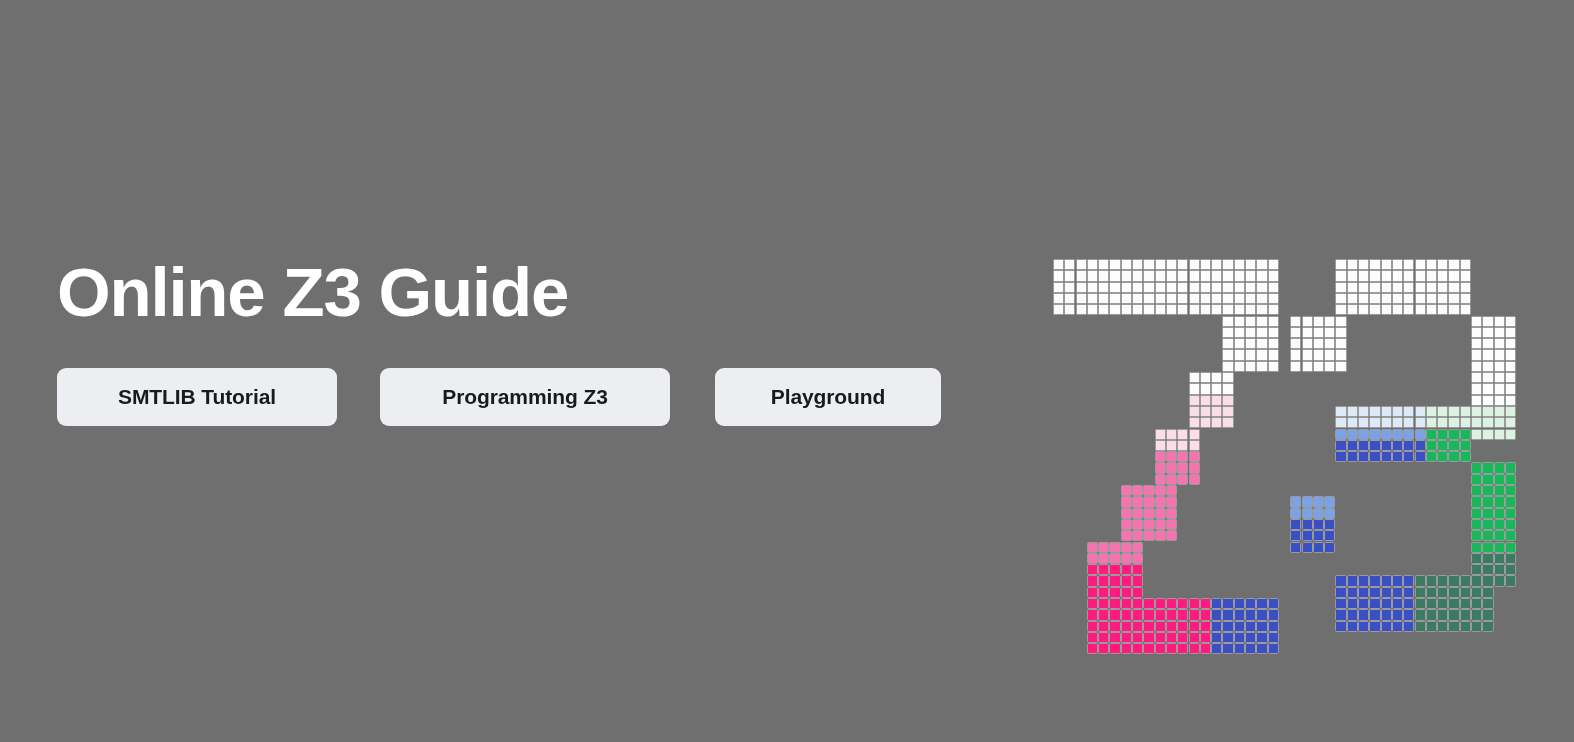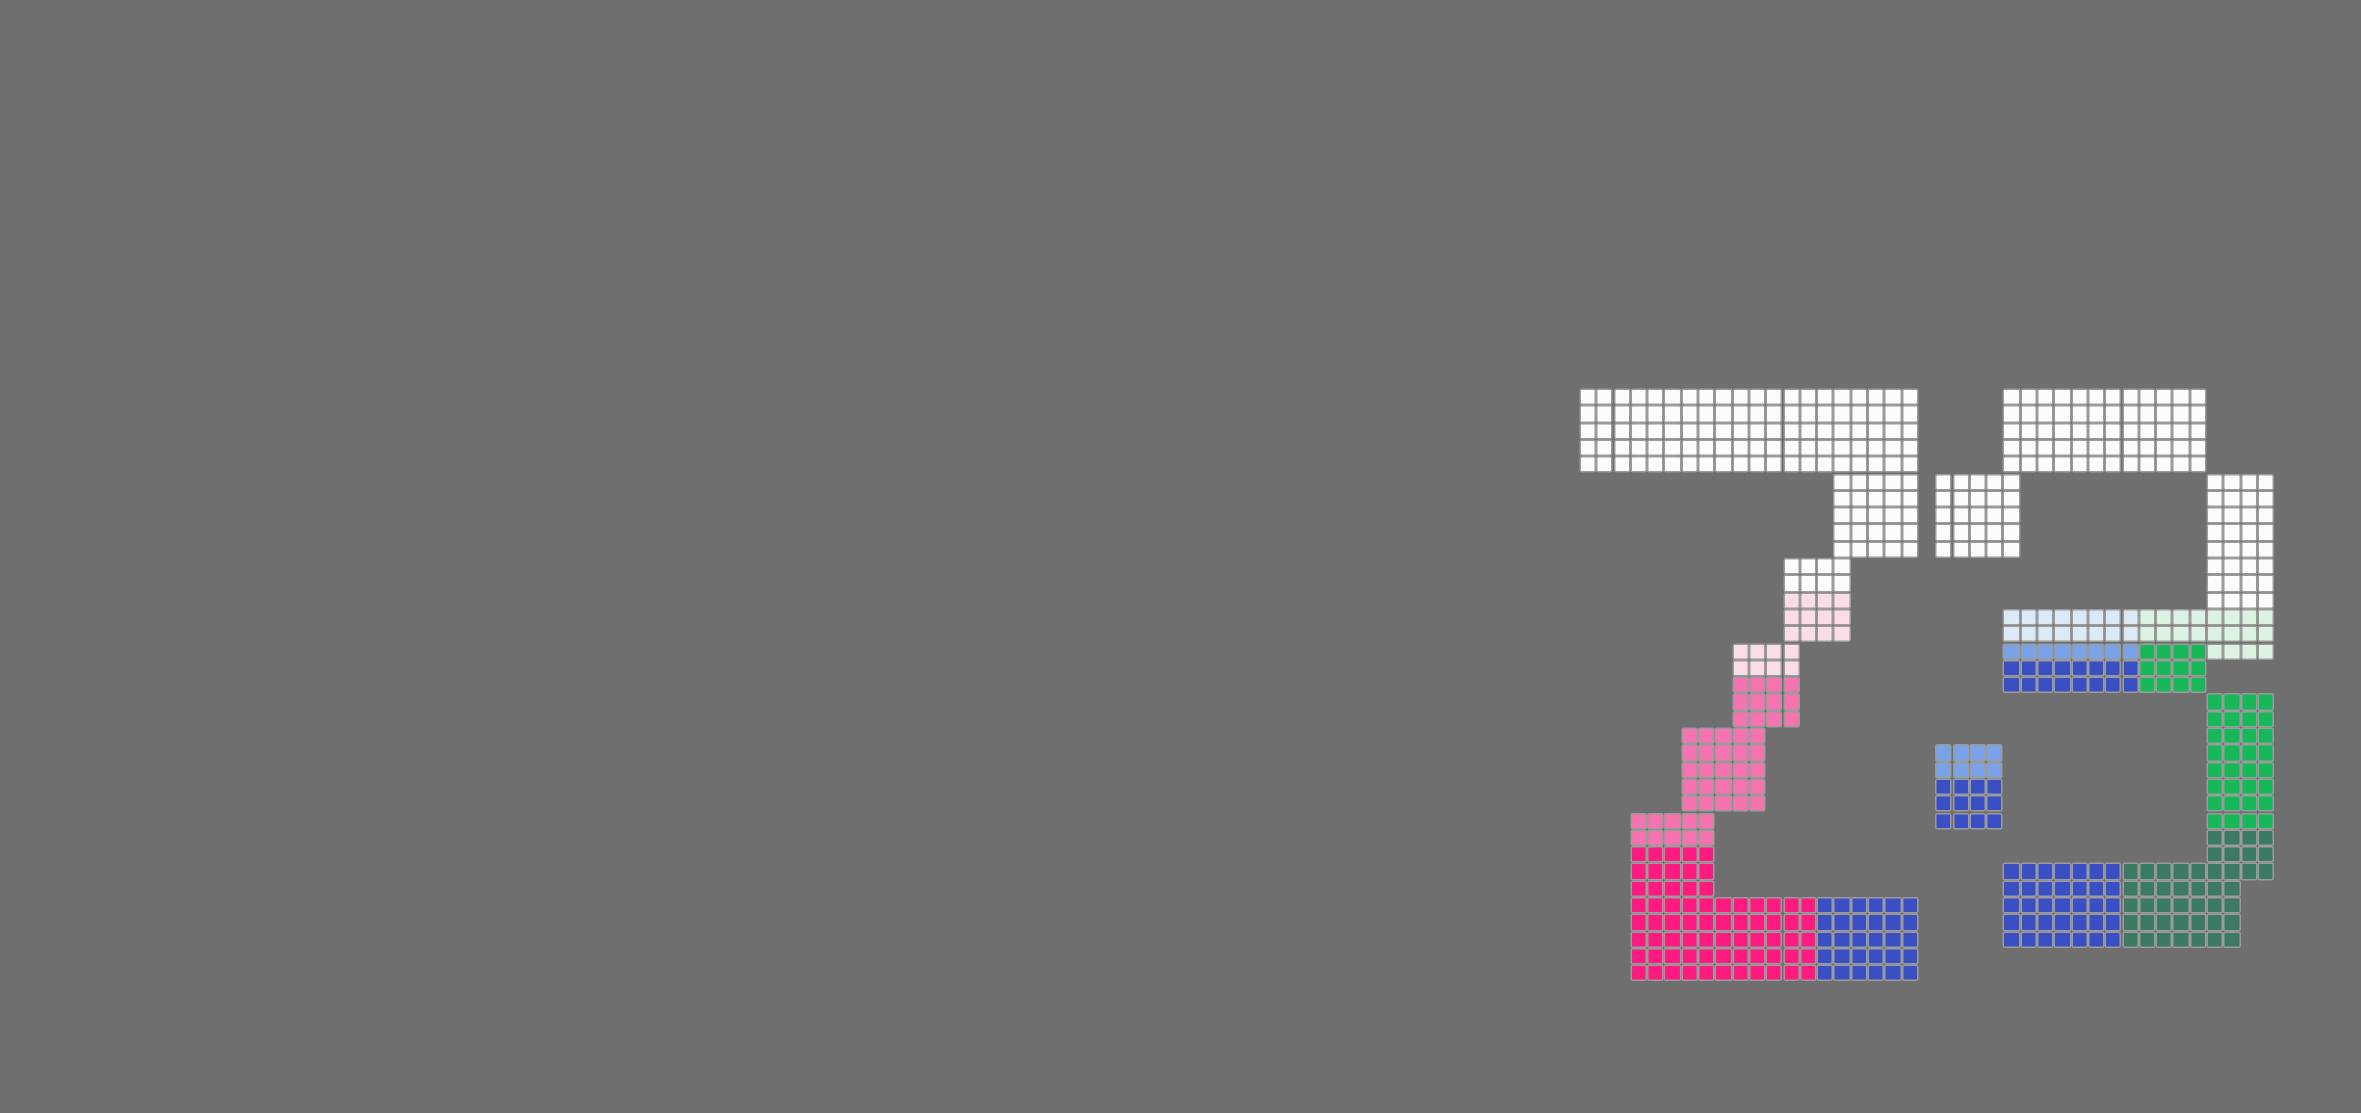--- a/index.html
+++ b/index.html
@@ -89,20 +89,29 @@
     box-sizing: border-box;
     border: 1.4px solid #9b9b9b;
     border-radius: 1.5px;
   }
 </style>
 </head>
 <body>
 
 <div id="hero">
 
+  <div id="hero-text">
+    <h1 id="page-title">Online Z3 Guide</h1>
+
+    <div id="cta-row">
+      <button id="btn-smtlib" class="cta-button">SMTLIB Tutorial</button>
+      <button id="btn-programming" class="cta-button">Programming Z3</button>
+      <button id="btn-playground" class="cta-button">Playground</button>
+    </div>
+  </div>
 
   <div id="logo">
       <div class="glyph">
         <div class="pcell" style="left: 33.9px; top: 0px; width: 11.3px; height: 11.3px; background: rgb(252, 252, 252); border-color: rgb(155, 155, 155);"></div>
         <div class="pcell" style="left: 45.2px; top: 0px; width: 11.3px; height: 11.3px; background: rgb(252, 252, 252); border-color: rgb(155, 155, 155);"></div>
         <div class="pcell" style="left: 56.5px; top: 0px; width: 11.3px; height: 11.3px; background: rgb(252, 252, 252); border-color: rgb(155, 155, 155);"></div>
         <div class="pcell" style="left: 67.8px; top: 0px; width: 11.3px; height: 11.3px; background: rgb(252, 252, 252); border-color: rgb(155, 155, 155);"></div>
         <div class="pcell" style="left: 79.1px; top: 0px; width: 11.3px; height: 11.3px; background: rgb(252, 252, 252); border-color: rgb(155, 155, 155);"></div>
         <div class="pcell" style="left: 90.4px; top: 0px; width: 11.3px; height: 11.3px; background: rgb(252, 252, 252); border-color: rgb(155, 155, 155);"></div>
         <div class="pcell" style="left: 101.7px; top: 0px; width: 11.3px; height: 11.3px; background: rgb(252, 252, 252); border-color: rgb(155, 155, 155);"></div>

